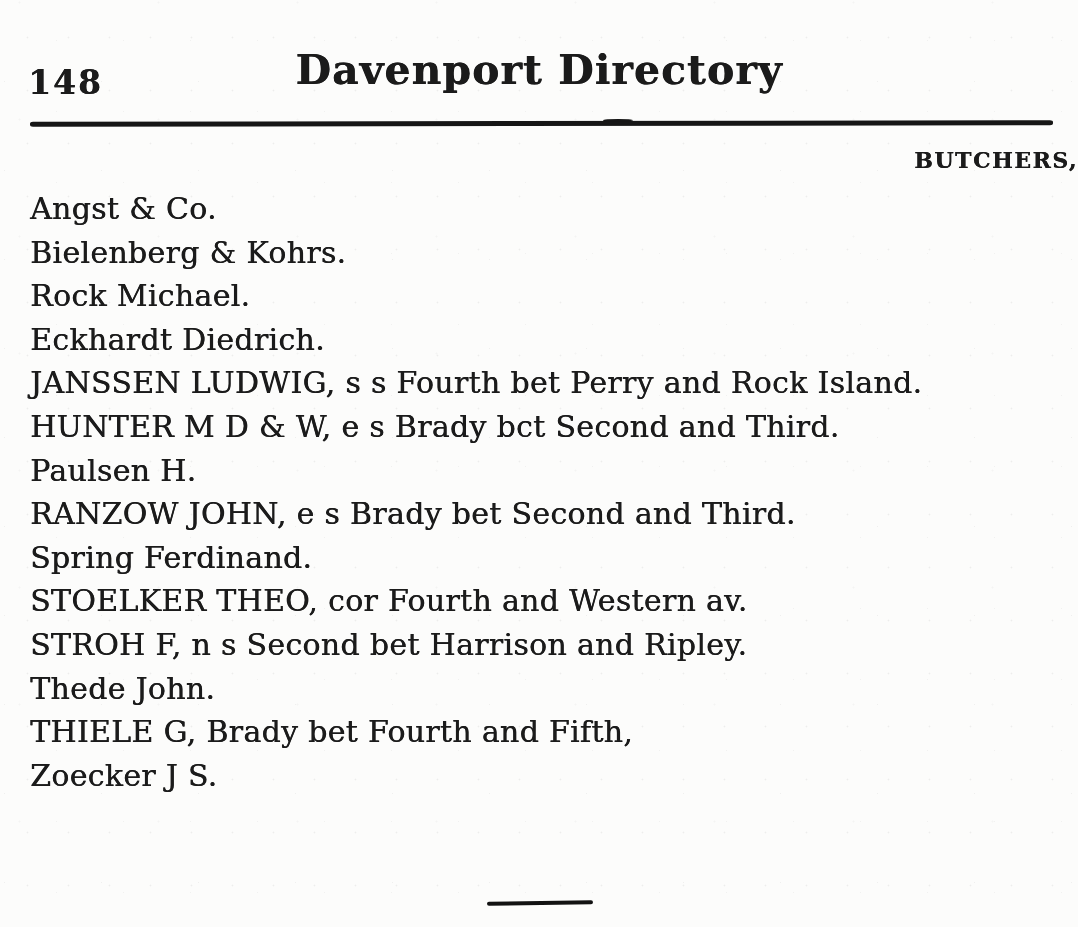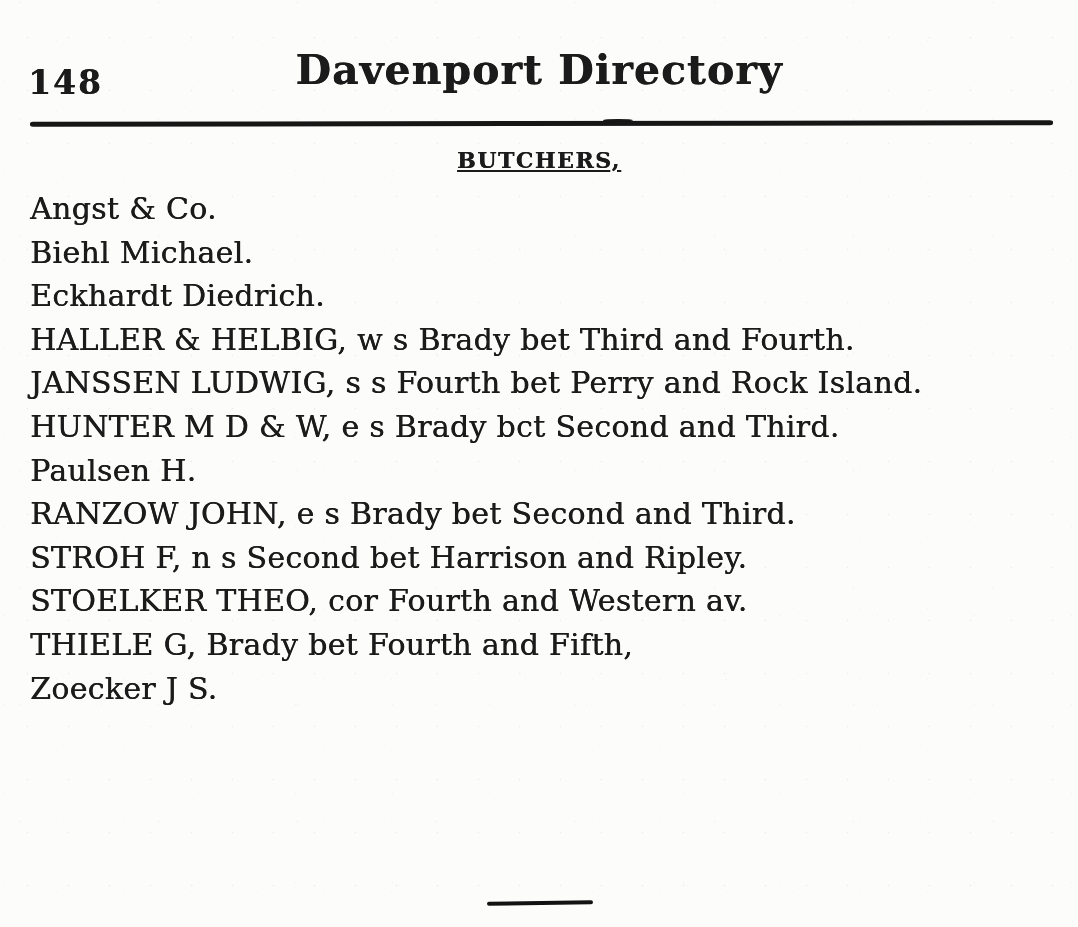--- a/index.html
+++ b/index.html
@@ -68,26 +68,25 @@
     height: 3px;
     background: #161616;
     border-radius: 50%;
   }
 
   .section-title {
     position: absolute;
     left: 0;
     right: 0;
     top: 147px;
-    text-align: center;
+    text-align: right;
     font-size: 22px;
     font-weight: bold;
     letter-spacing: 1.5px;
     text-shadow: 0.3px 0 currentColor;
-    text-decoration: underline;
   }
 
   .entries {
     position: absolute;
     left: 30px;
     top: 187px;
     right: 10px;
     font-size: 30px;
     line-height: 43.6px;
     letter-spacing: 0.3px;
@@ -116,40 +115,42 @@
 <div class="header-title">Davenport Directory</div>
 
 <div class="header-rule"></div>
 
 <div class="section-title">BUTCHERS,</div>
 
 <div class="entries">
 
     <div class="entry">Angst &amp; Co.</div>
 
+    <div class="entry">Bielenberg &amp; Kohrs.</div>
 
-    <div class="entry">Biehl Michael.</div>
+    <div class="entry">Rock Michael.</div>
 
     <div class="entry">Eckhardt Diedrich.</div>
 
-    <div class="entry">HALLER &amp; HELBIG, w s Brady bet Third and Fourth.</div>
 
     <div class="entry">JANSSEN LUDWIG, s s Fourth bet Perry and Rock Island.</div>
 
     <div class="entry">HUNTER M D &amp; W, e s Brady bct Second and Third.</div>
 
     <div class="entry">Paulsen H.</div>
 
     <div class="entry">RANZOW JOHN, e s Brady bet Second and Third.</div>
 
+    <div class="entry">Spring Ferdinand.</div>
+
+    <div class="entry">STOELKER THEO, cor Fourth and Western av.</div>
 
     <div class="entry">STROH F, n s Second bet Harrison and Ripley.</div>
 
-    <div class="entry">STOELKER THEO, cor Fourth and Western av.</div>
-
+    <div class="entry">Thede John.</div>
 
     <div class="entry">THIELE G, Brady bet Fourth and Fifth,</div>
 
 
     <div class="entry">Zoecker J S.</div>
   </div>
 
 <div class="bottom-rule"></div>
 
 </body></html>

